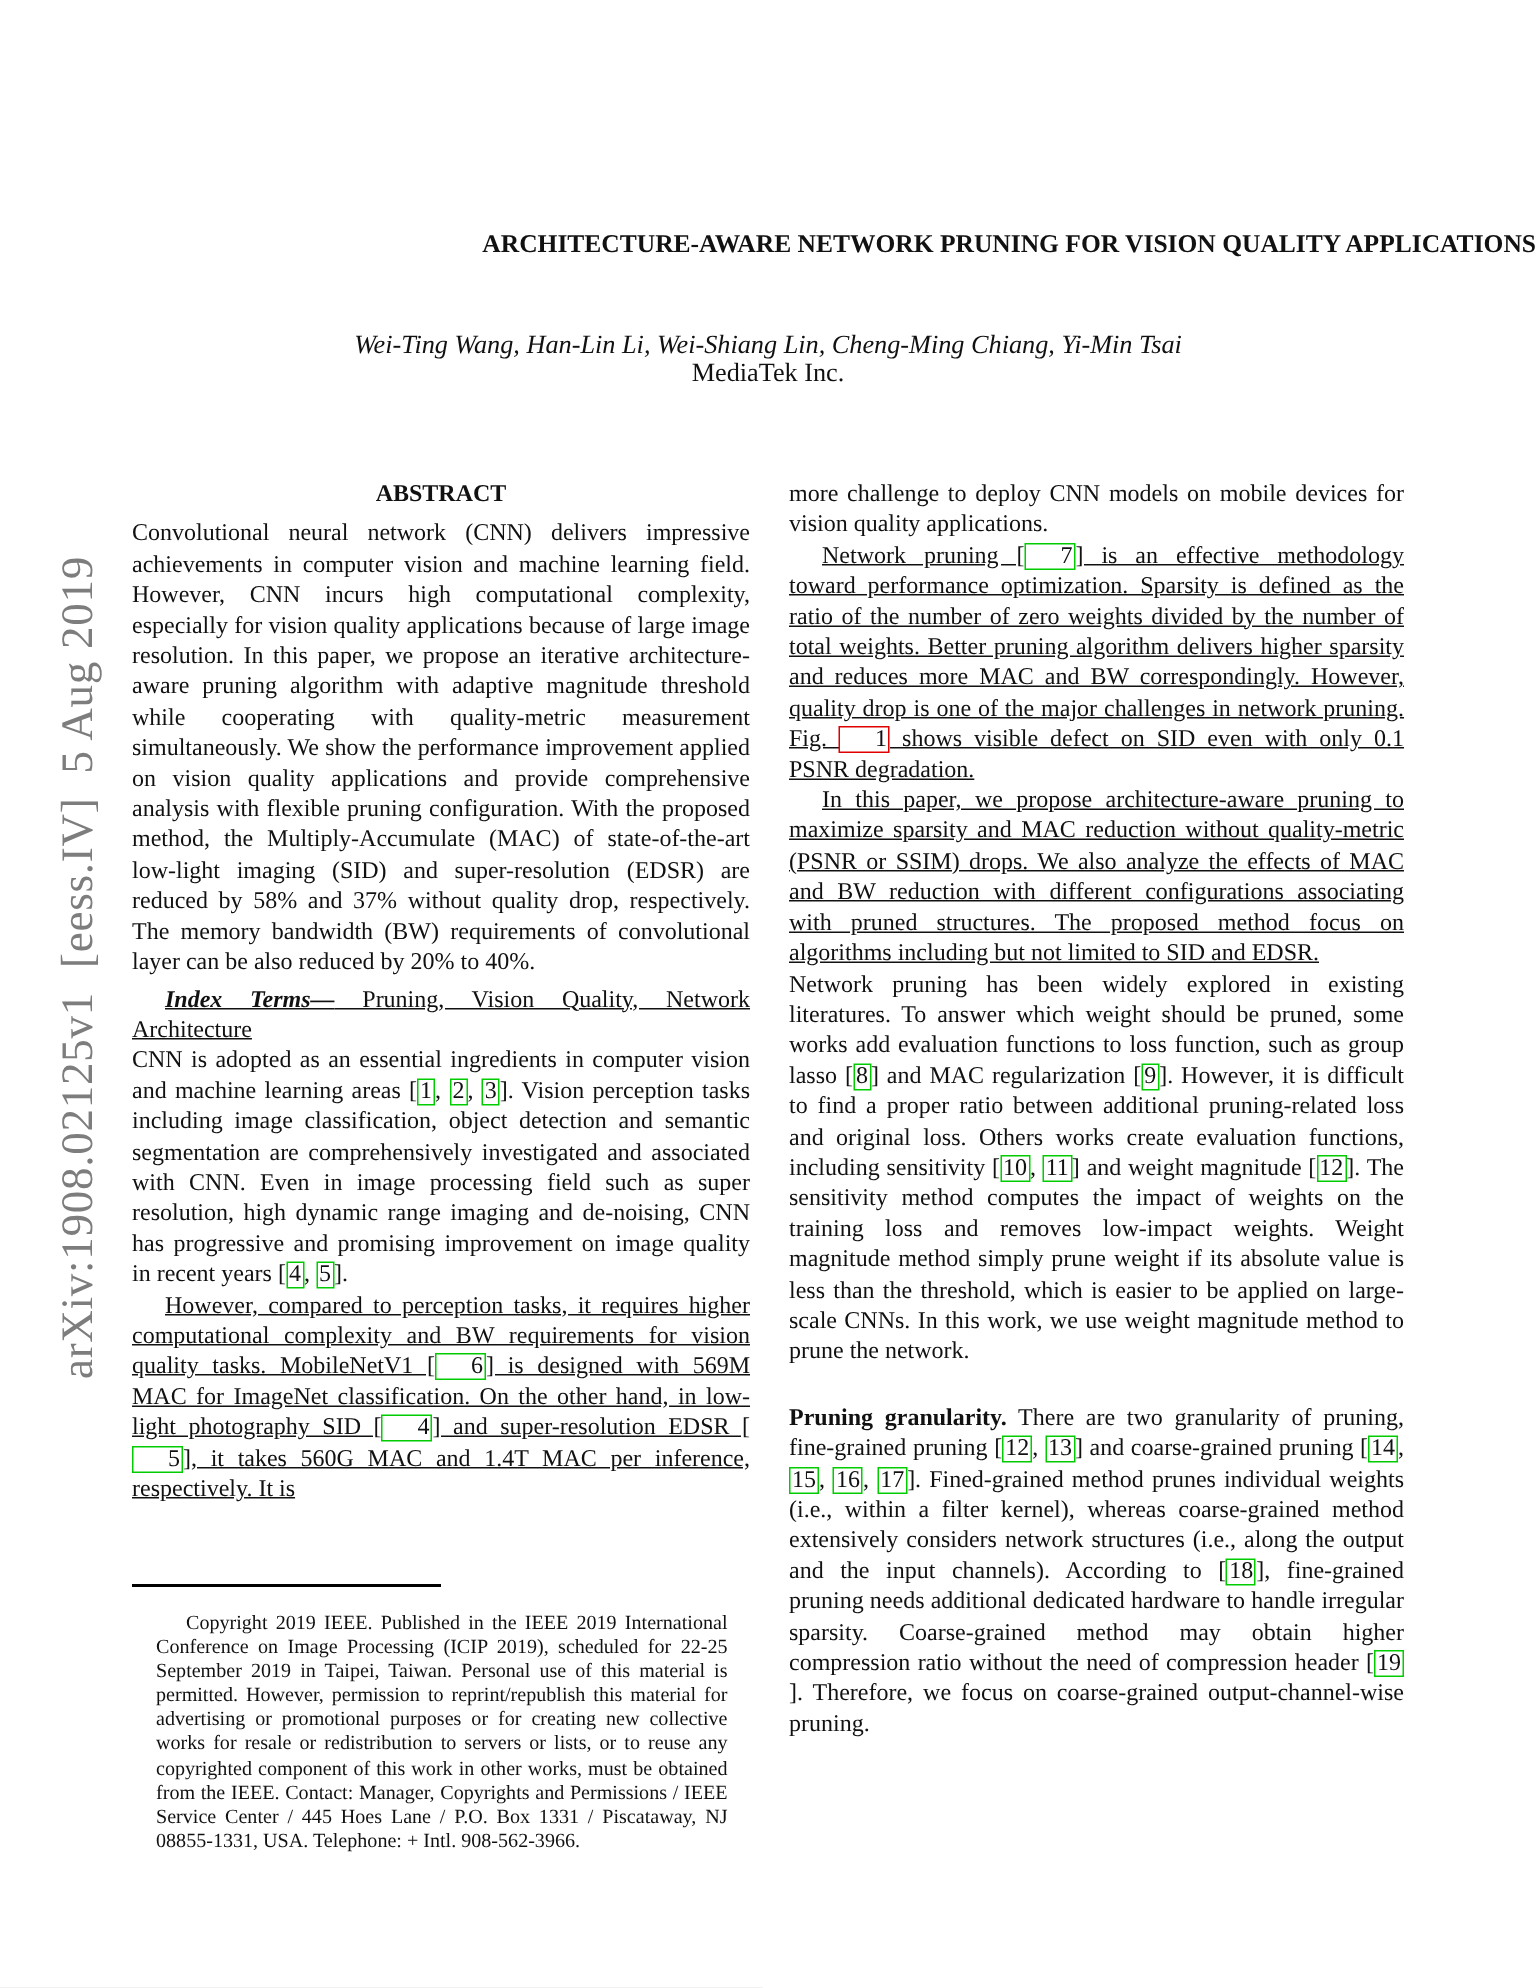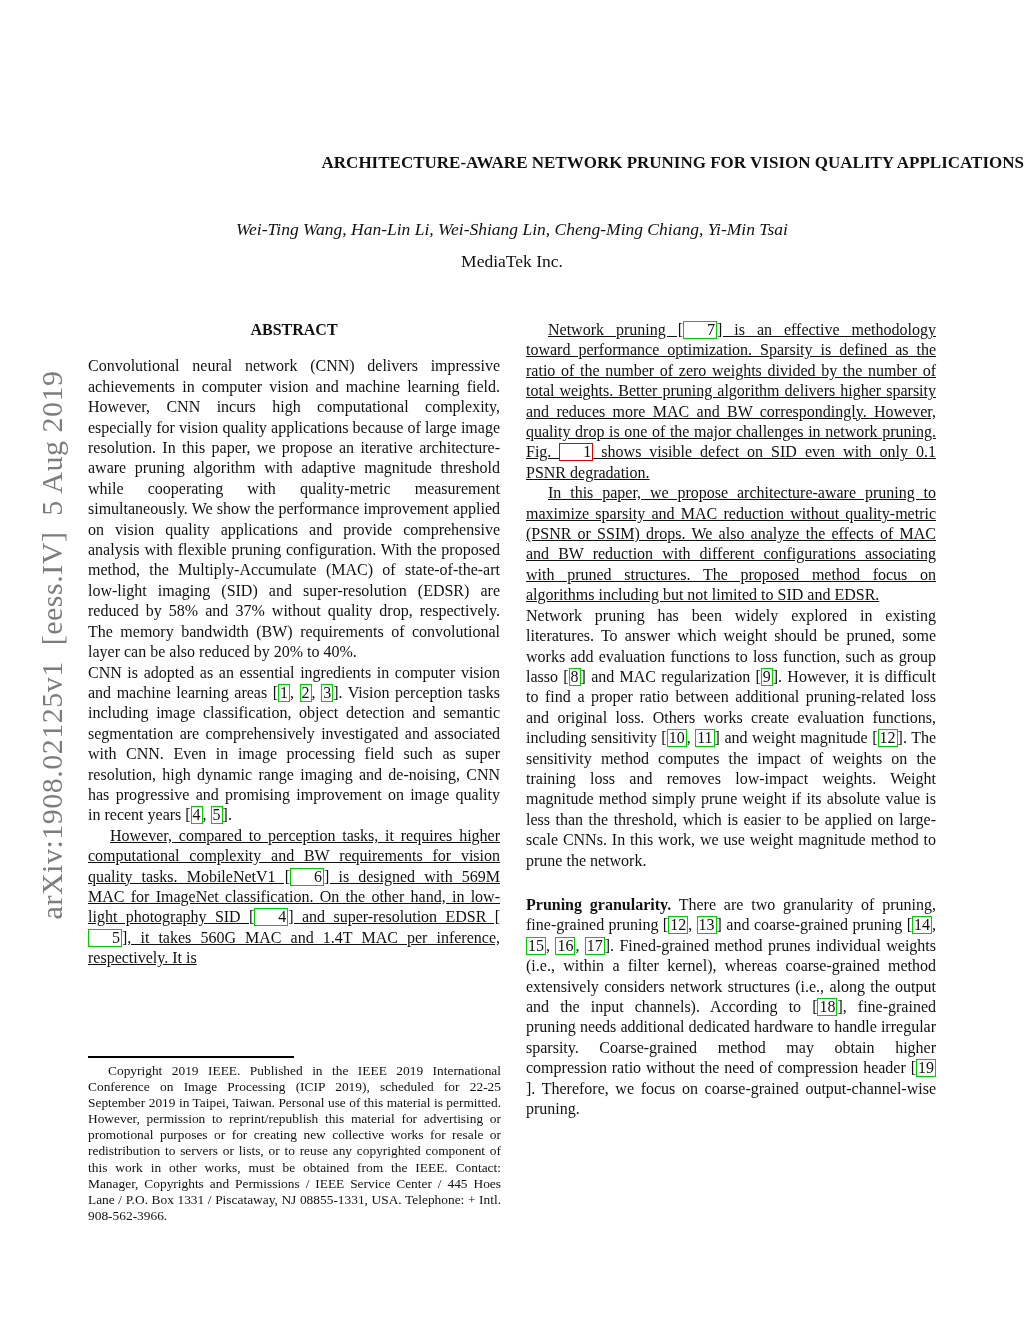--- a/index.html
+++ b/index.html
@@ -37,37 +37,37 @@
     position: absolute;
     top: 219px;
     left: 0;
     width: 100%;
     text-align: center;
     font-size: 17.5px;
     font-style: italic;
   }
   .affiliation {
     position: absolute;
-    top: 251px;
+    top: 238px;
     left: 0;
     width: 100%;
     text-align: center;
     font-size: 17.5px;
   }
   .col { position: absolute; top: 320px; font-size: 16px; line-height: 20.4px; }
   .col-left  { left: 88px;  width: 412px; }
   .col-right { left: 526px; width: 410px; }
   .sec-heading {
     text-align: center;
     font-weight: bold;
     font-size: 16px;
     white-space: pre;
     margin: 0;
   }
-  .abstract-heading { margin-bottom: 16px; }
+  .abstract-heading { margin-bottom: 6px; }
   .intro-heading    { margin-top: 34px; margin-bottom: 18px; }
   .related-heading  { margin-top: 28px; margin-bottom: 17px; }
   p.para { margin: 0; text-align: justify; }
   p.indent { text-indent: 22px; text-decoration: underline; }
   p.mt { margin-top: 4px; }
   p.gap { margin-top: 24px; }
   .cite {
     border: 1.5px solid var(--cite-green, #00cc00);
     padding: 0 1px;
     line-height: 1;
@@ -87,42 +87,44 @@
     top: 1056px;
     width: 413px;
     font-size: 13.4px;
     line-height: 16.1px;
   }
   .footnote-rule {
     width: 206px;
     border-top: 2px solid #000;
     margin-bottom: 5px;
   }
-  .footnote p { margin: 0; text-align: justify; text-indent: 20px; }
+  .footnote p { margin: 16px; text-align: justify; text-indent: 20px; }
 </style>
 </head>
 <body>
 
 <div class="page">
 
   <div class="watermark">arXiv:1908.02125v1  [eess.IV]  5 Aug 2019</div>
 
   <div class="title">ARCHITECTURE-AWARE NETWORK PRUNING FOR VISION QUALITY APPLICATIONS</div>
   <div class="authors">Wei-Ting Wang, Han-Lin Li, Wei-Shiang Lin, Cheng-Ming Chiang, Yi-Min Tsai</div>
   <div class="affiliation">MediaTek Inc.</div>
 
   <div class="col col-left">
     <div class="sec-heading abstract-heading">ABSTRACT</div>
     <p class="para"><span class="rt">Convolutional neural network (CNN) delivers impressive achievements in computer vision and machine learning field. However, CNN incurs high computational complexity, especially for vision quality applications because of large image resolution. In this paper, we propose an iterative architecture-aware pruning algorithm with adaptive magnitude threshold while cooperating with quality-metric measurement simultaneously. We show the performance improvement applied on vision quality applications and provide comprehensive analysis with flexible pruning configuration. With the proposed method, the Multiply-Accumulate (MAC) of state-of-the-art low-light imaging (SID) and super-resolution (EDSR) are reduced by 58% and 37% without quality drop, respectively. The memory bandwidth (BW) requirements of convolutional layer can be also reduced by 20% to 40%.</span></p>
+    <p class="para indent mt"><span class="rbi">Index Terms—</span><span class="rt"> Pruning, Vision Quality, Network Architecture</span></p>
 
     <p class="para"><span class="rt">CNN is adopted as an essential ingredients in computer vision and machine learning areas [</span><span class="cite">1</span><span class="rt">, </span><span class="cite">2</span><span class="rt">, </span><span class="cite">3</span><span class="rt">]. Vision perception tasks including image classification, object detection and semantic segmentation are comprehensively investigated and associated with CNN. Even in image processing field such as super resolution, high dynamic range imaging and de-noising, CNN has progressive and promising improvement on image quality in recent years [</span><span class="cite">4</span><span class="rt">, </span><span class="cite">5</span><span class="rt">].</span></p>
     <p class="para indent"><span class="rt">However, compared to perception tasks, it requires higher computational complexity and BW requirements for vision quality tasks. MobileNetV1 [</span><span class="cite">6</span><span class="rt">] is designed with 569M MAC for ImageNet classification. On the other hand, in low-light photography SID [</span><span class="cite">4</span><span class="rt">] and super-resolution EDSR [</span><span class="cite">5</span><span class="rt">], it takes 560G MAC and 1.4T MAC per inference, respectively. It is</span></p>
   </div>
 
   <div class="col col-right">
+    <p class="para"><span class="rt">more challenge to deploy CNN models on mobile devices for vision quality applications.</span></p>
     <p class="para indent"><span class="rt">Network pruning [</span><span class="cite">7</span><span class="rt">] is an effective methodology toward performance optimization. Sparsity is defined as the ratio of the number of zero weights divided by the number of total weights. Better pruning algorithm delivers higher sparsity and reduces more MAC and BW correspondingly. However, quality drop is one of the major challenges in network pruning. Fig. </span><span class="figref">1</span><span class="rt"> shows visible defect on SID even with only 0.1 PSNR degradation.</span></p>
     <p class="para indent"><span class="rt">In this paper, we propose architecture-aware pruning to maximize sparsity and MAC reduction without quality-metric (PSNR or SSIM) drops. We also analyze the effects of MAC and BW reduction with different configurations associating with pruned structures. The proposed method focus on algorithms including but not limited to SID and EDSR.</span></p>
 
     <p class="para"><span class="rt">Network pruning has been widely explored in existing literatures. To answer which weight should be pruned, some works add evaluation functions to loss function, such as group lasso [</span><span class="cite">8</span><span class="rt">] and MAC regularization [</span><span class="cite">9</span><span class="rt">]. However, it is difficult to find a proper ratio between additional pruning-related loss and original loss. Others works create evaluation functions, including sensitivity [</span><span class="cite">10</span><span class="rt">, </span><span class="cite">11</span><span class="rt">] and weight magnitude [</span><span class="cite">12</span><span class="rt">]. The sensitivity method computes the impact of weights on the training loss and removes low-impact weights. Weight magnitude method simply prune weight if its absolute value is less than the threshold, which is easier to be applied on large-scale CNNs. In this work, we use weight magnitude method to prune the network.</span></p>
     <p class="para gap"><span class="rb">Pruning granularity.</span><span class="rt">  There are two granularity of pruning, fine-grained pruning [</span><span class="cite">12</span><span class="rt">, </span><span class="cite">13</span><span class="rt">] and coarse-grained pruning [</span><span class="cite">14</span><span class="rt">, </span><span class="cite">15</span><span class="rt">, </span><span class="cite">16</span><span class="rt">, </span><span class="cite">17</span><span class="rt">]. Fined-grained method prunes individual weights (i.e., within a filter kernel), whereas coarse-grained method extensively considers network structures (i.e., along the output and the input channels). According to [</span><span class="cite">18</span><span class="rt">], fine-grained pruning needs additional dedicated hardware to handle irregular sparsity. Coarse-grained method may obtain higher compression ratio without the need of compression header [</span><span class="cite">19</span><span class="rt">]. Therefore, we focus on coarse-grained output-channel-wise pruning.</span></p>
   </div>
 
   <div class="footnote">
     <div class="footnote-rule"></div>
     <p>Copyright 2019 IEEE. Published in the IEEE 2019 International Conference on Image Processing (ICIP 2019), scheduled for 22-25 September 2019 in Taipei, Taiwan. Personal use of this material is permitted. However, permission to reprint/republish this material for advertising or promotional purposes or for creating new collective works for resale or redistribution to servers or lists, or to reuse any copyrighted component of this work in other works, must be obtained from the IEEE. Contact: Manager, Copyrights and Permissions / IEEE Service Center / 445 Hoes Lane / P.O. Box 1331 / Piscataway, NJ 08855-1331, USA. Telephone: + Intl. 908-562-3966.</p>

